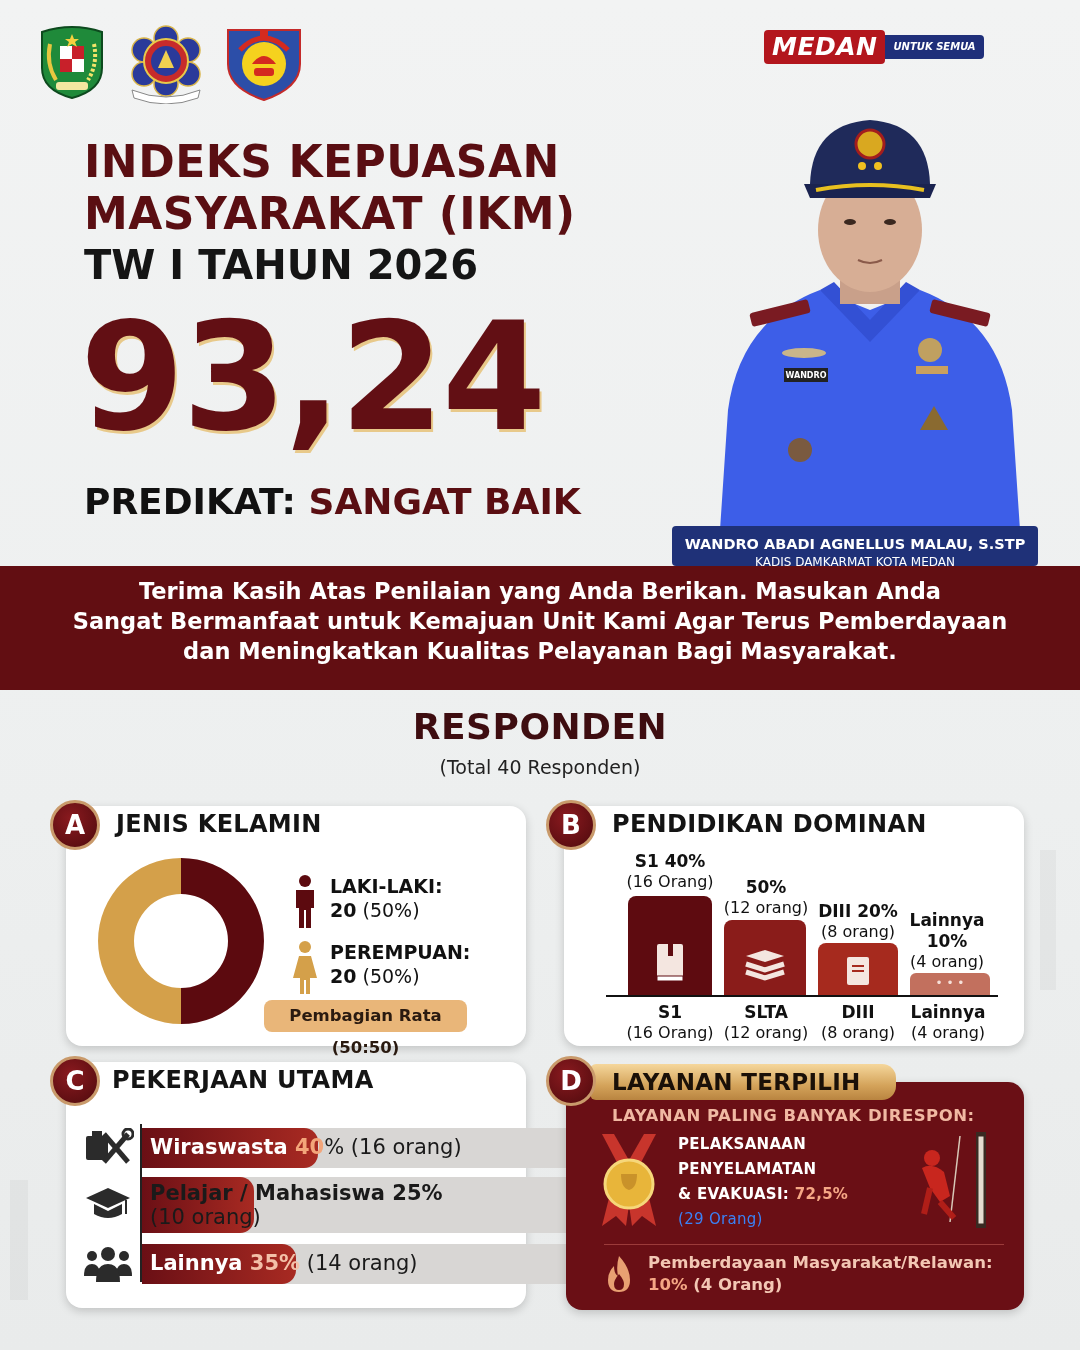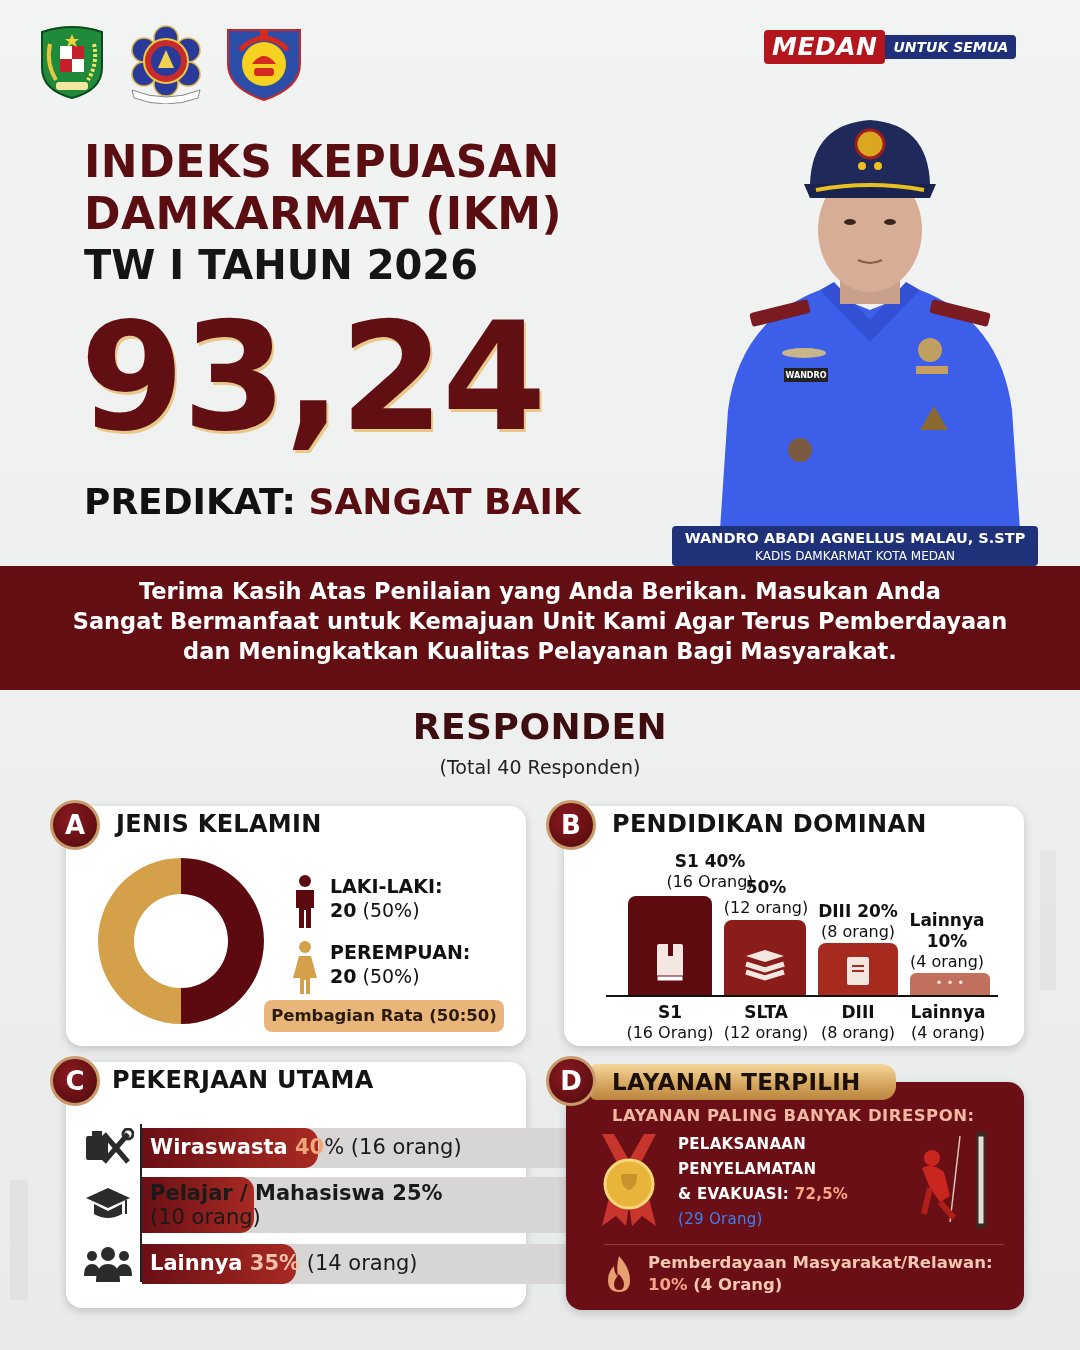--- a/index.html
+++ b/index.html
@@ -18,21 +18,21 @@
 
   
   .brand { position: absolute; top: 30px; left: 764px; height: 34px; display: flex; align-items: center; }
   .brand-red {
     background: #b3161d; color: #fff; font-weight: 900; font-style: italic;
     font-size: 25px; padding: 0 8px; height: 34px; line-height: 34px; border-radius: 4px;
     font-family: "DejaVu Sans", sans-serif; letter-spacing: 0.5px;
   }
   .brand-blue {
     background: #1f2f7a; color: #fff; font-weight: 700; font-style: italic;
-    font-size: 14px; padding: 0 8px; height: 24px; line-height: 24px; border-radius: 0 4px 4px 0;
+    font-size: 10px; padding: 0 8px; height: 24px; line-height: 24px; border-radius: 0 4px 4px 0;
     font-family: "DejaVu Sans", sans-serif;
   }
 
   
   .title1, .title2 {
     position: absolute; left: 84px; font-weight: 800; color: #5a0e12;
     font-size: 44px; letter-spacing: 0.5px; font-family: "DejaVu Sans", sans-serif;
     line-height: 52px;
   }
   .title1 { top: 136px; }
@@ -54,21 +54,21 @@
   .predikat .lbl { color: #111; }
   .predikat .val { color: #5a0e12; }
 
   
   .portrait { position: absolute; left: 700px; top: 110px; width: 340px; height: 420px; }
 
   .name-plate {
     position: absolute; left: 672px; top: 526px; width: 366px; height: 40px;
     background: #1f3178; border-radius: 4px; text-align: center; color: #fff;
   }
-  .name-plate .name { font-weight: 700; font-size: 14.5px; line-height: 22px; padding-top: 1px; }
+  .name-plate .name { font-weight: 700; font-size: 14.5px; line-height: 22px; padding-top: 7px; }
   .name-plate .role { font-size: 12px; line-height: 14px; }
 
   
   .banner {
     position: absolute; left: 0; top: 566px; width: 1080px; height: 124px;
     background: #620e12; color: #fff; text-align: center;
     font-size: 22.5px; line-height: 30px; padding-top: 10px; font-weight: 600;
     font-family: "DejaVu Sans", sans-serif;
   }
 
@@ -111,21 +111,21 @@
   .ct-c { left: 112px; top: 1066px; }
 
   
   .donut { position: absolute; left: 98px; top: 858px; width: 166px; height: 166px; }
   .legend-a { position: absolute; left: 290px; top: 874px; }
   .leg-row { display: flex; align-items: flex-start; margin-bottom: 10px; }
   .leg-row .ico { width: 30px; height: 56px; margin-right: 10px; }
   .leg-row .txt { font-size: 19px; line-height: 24px; color: #111; }
   .leg-row .txt b { font-weight: 800; }
   .pill-a {
-    position: absolute; left: 264px; top: 1000px; width: 240px; height: 32px;
+    position: absolute; left: 264px; top: 1000px; width: 203px; height: 32px;
     background: #e9b679; border-radius: 8px; text-align: center;
     font-size: 16.5px; line-height: 32px; font-weight: 700; color: #2a1a10;
   }
 
   
   .bar { position: absolute; border-radius: 8px 8px 0 0; }
   .bar-lbl-top { position: absolute; text-align: center; font-size: 16px; line-height: 20px; color: #111; }
   .bar-lbl-top b { font-weight: 800; font-size: 17px; }
   .bar-lbl-bot { position: absolute; text-align: center; font-size: 16px; line-height: 20px; color: #111; }
   .bar-lbl-bot b { font-weight: 800; font-size: 17px; }
@@ -206,21 +206,21 @@
   <path d="M16 26 Q40 2 64 26" stroke="#d42a1f" stroke-width="5" fill="none"></path>
   <rect x="36" y="6" width="8" height="6" fill="#d42a1f"></rect>
 </svg>
 
 <div class="brand">
   <span class="brand-red">MEDAN</span>
   <span class="brand-blue">UNTUK SEMUA</span>
 </div>
 
 <div class="title1">INDEKS KEPUASAN</div>
-<div class="title2">DAMKARMAT (IKM)</div>
+<div class="title2">MASYARAKAT (IKM)</div>
 <div class="title3">TW I TAHUN 2026</div>
 <div class="score">93,24</div>
 <div class="predikat">
   <span class="lbl">PREDIKAT:</span>
   <span class="val">SANGAT BAIK</span>
 </div>
 
 <svg class="portrait" viewBox="0 0 340 420">
 
   <path d="M20 420 L28 300 Q40 210 120 180 L170 200 L220 180 Q300 210 312 300 L320 420 Z" fill="#3d5ee8"></path>
@@ -296,21 +296,21 @@
       <span>(50%)</span>
     </div>
   </div>
 </div>
 <div class="pill-a">Pembagian Rata (50:50)</div>
 
 <div class="card card-b"></div>
 <div class="badge badge-b">B</div>
 <div class="card-title ct-b">PENDIDIKAN DOMINAN</div>
 
-<div class="bar-lbl-top" style="left:620px;top:851px;width:100px;margin-left:40px;">
+<div class="bar-lbl-top" style="left:620px;top:851px;width:100px;">
   <b>S1 40%</b><br><span>(16 Orang)</span>
 </div>
 <div class="bar-lbl-top" style="left:716px;top:877px;width:100px;">
   <b>50%</b><br><span>(12 orang)</span>
 </div>
 <div class="bar-lbl-top" style="left:808px;top:901px;width:100px;">
   <b>DIII 20%</b><br><span>(8 orang)</span>
 </div>
 <div class="bar-lbl-top" style="left:900px;top:910px;width:94px;">
   <b>Lainnya</b><br><b>10%</b><br><span>(4 orang)</span>

